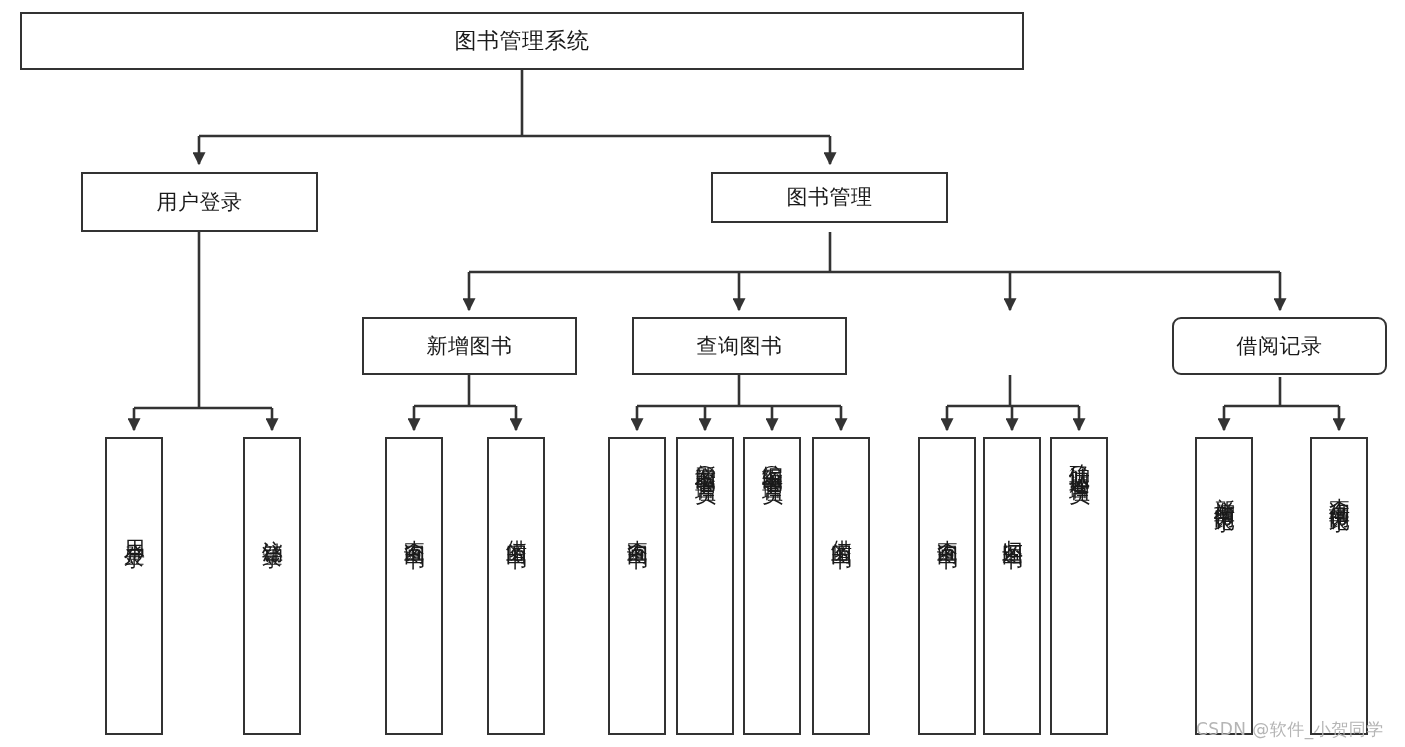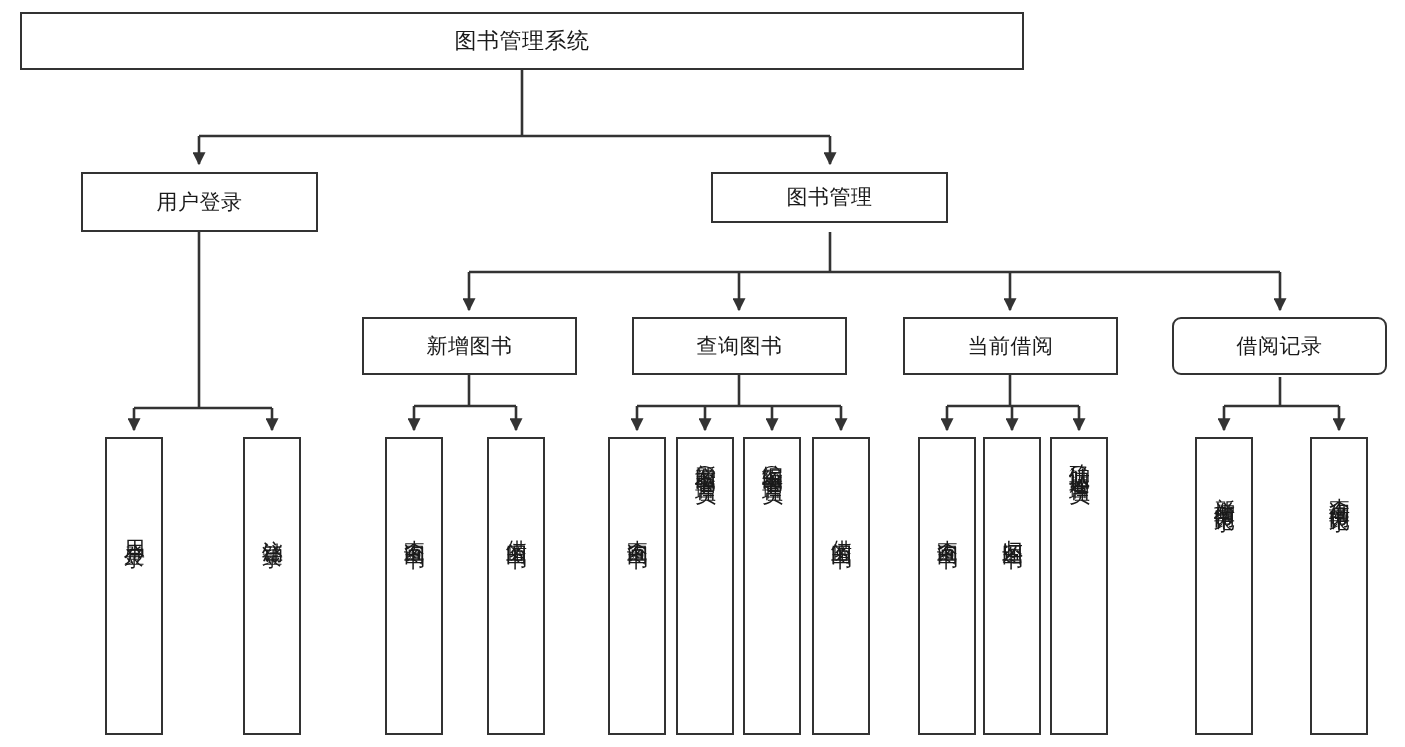--- a/index.html
+++ b/index.html
@@ -131,23 +131,20 @@
   <div class="node horiz" style="left:711px; top:172px; width:237px; height:51px;">
     <span class="label">图书管理</span>
   </div>
 
   <div class="node horiz" style="left:362px; top:317px; width:215px; height:58px;">
     <span class="label">新增图书</span>
   </div>
   <div class="node horiz" style="left:632px; top:317px; width:215px; height:58px;">
     <span class="label">查询图书</span>
   </div>
-  <div class="node horiz" style="left:903px; top:317px; width:215px; height:58px;">
-    <span class="label">当前借阅</span>
-  </div>
   <div class="node horiz" style="left:1172px; top:317px; width:215px; height:58px;border-radius:9px;">
     <span class="label">借阅记录</span>
   </div>
 
   <div class="node vert" style="left:105px; top:437px; width:58px; height:298px; padding-top:84px;">
     <span class="label">用户登录</span>
   </div>
   <div class="node vert" style="left:243px; top:437px; width:58px; height:298px; padding-top:84px;">
     <span class="label">注销登录</span>
   </div>
@@ -182,14 +179,15 @@
     <span class="label">确认归还（管理员）</span>
   </div>
 
   <div class="node vert" style="left:1195px; top:437px; width:58px; height:298px; padding-top:42px;">
     <span class="label">新增借阅记录</span>
   </div>
   <div class="node vert" style="left:1310px; top:437px; width:58px; height:298px; padding-top:42px;">
     <span class="label">查询借阅记录</span>
   </div>
 
+  <div class="watermark" style="left:1196px; top:718px;">CSDN @软件_小贺同学</div>
 
 </div>
 
 </body></html>

